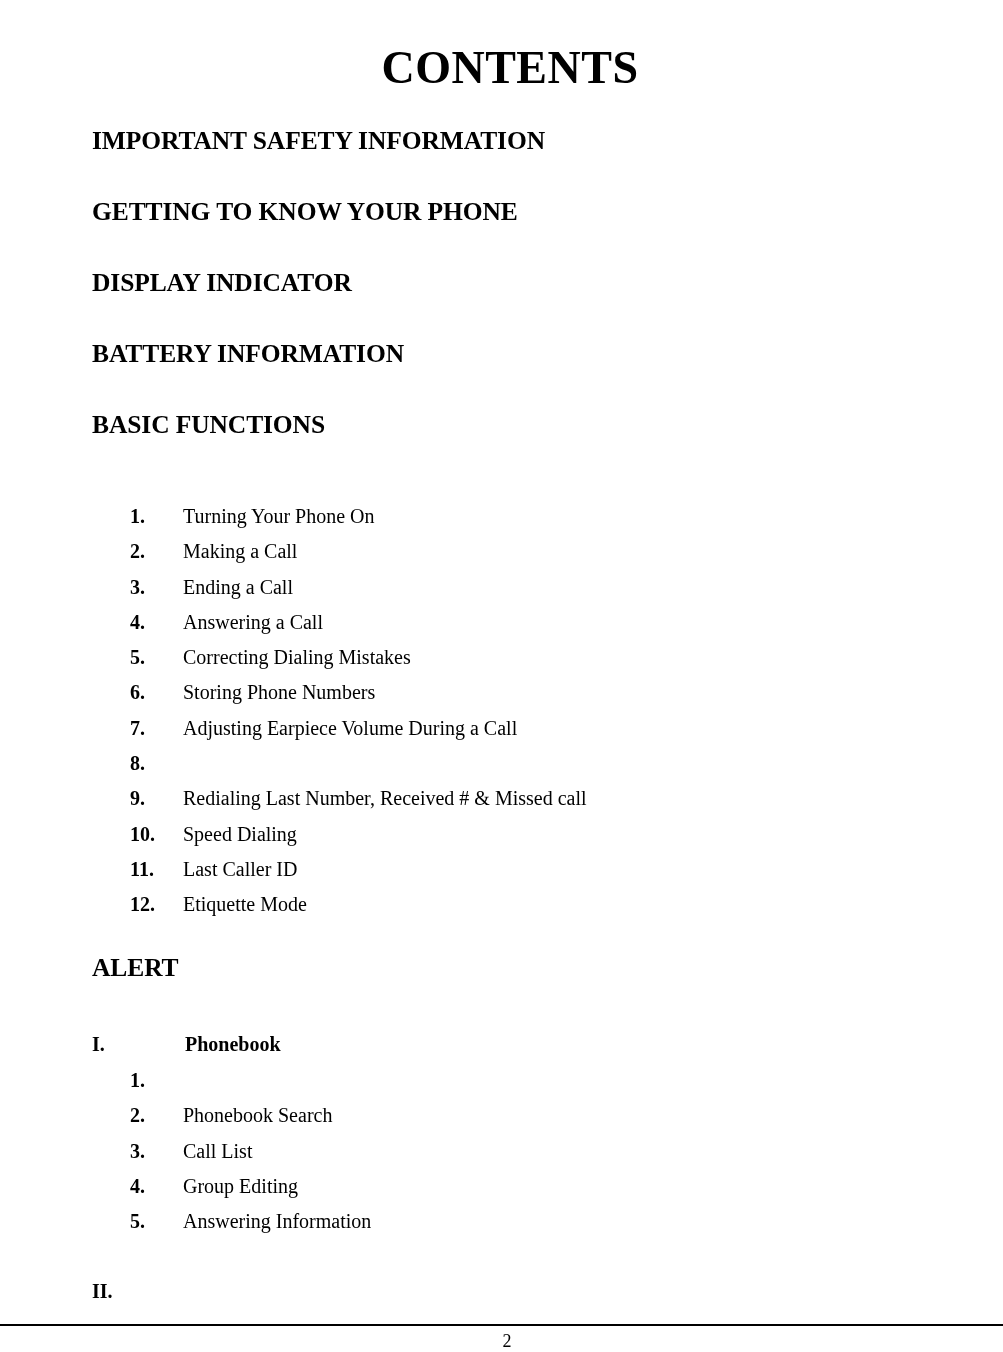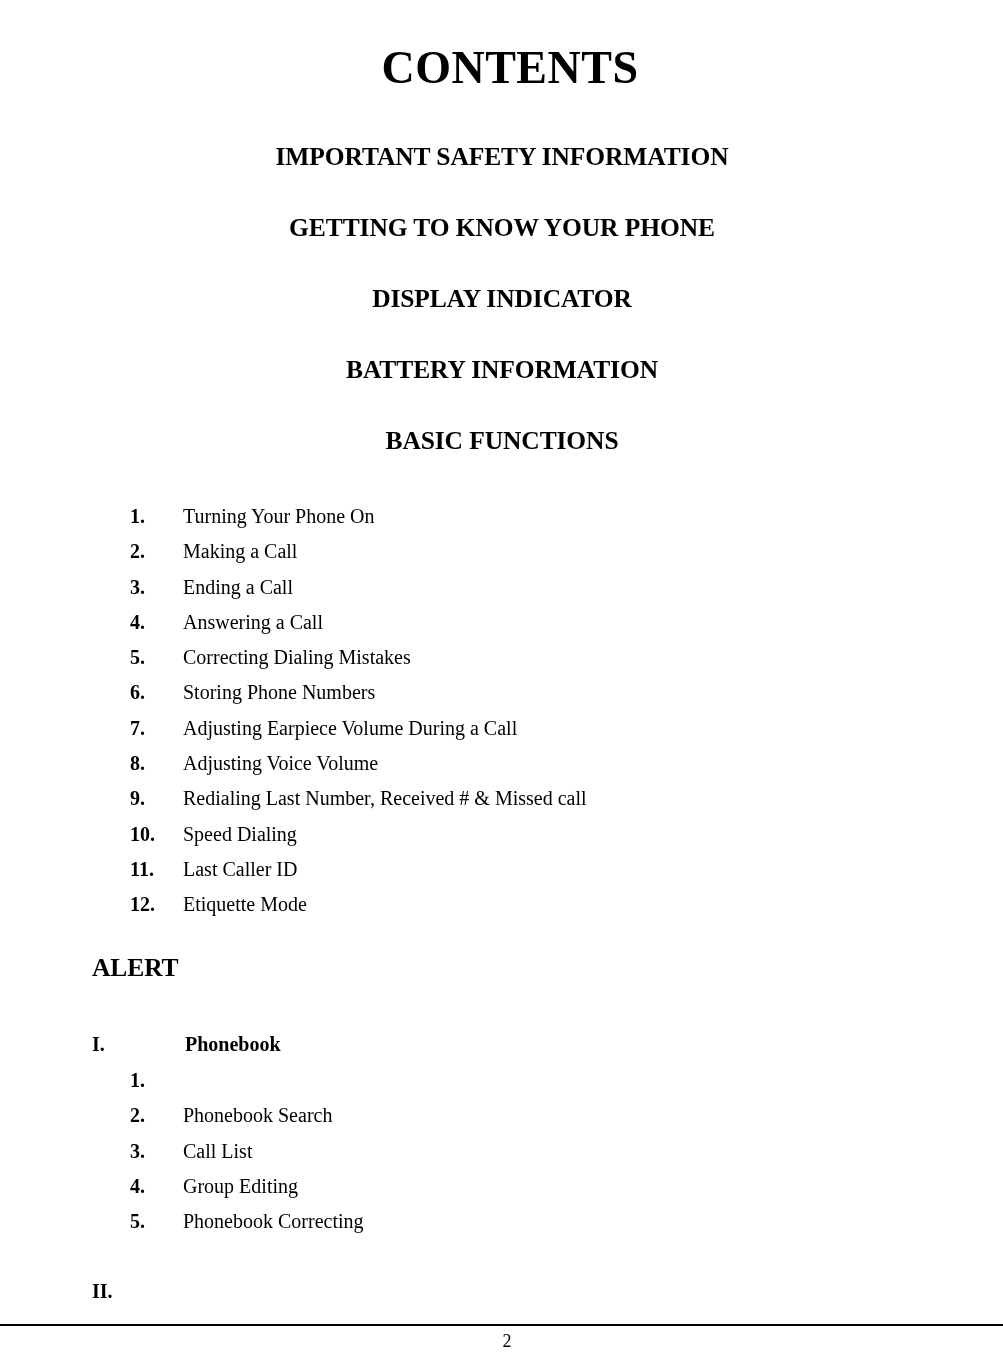--- a/index.html
+++ b/index.html
@@ -32,24 +32,23 @@
     text-align: center;
     font-size: 46px;
     font-weight: bold;
     letter-spacing: 0.5px;
     line-height: 1.05;
   }
 
   
   .headings-block {
     position: absolute;
-    top: 144px;
+    top: 128px;
     left: 92px;
     width: 820px;
-    text-align: center;
   }
   .major-heading {
     font-size: 25.5px;
     font-weight: bold;
     line-height: 1;
     margin-bottom: 45.5px;
     letter-spacing: -0.1px;
     white-space: nowrap;
   }
 
@@ -183,21 +182,20 @@
     <div class="num-item">
       <span class="marker">6.</span>
       <span class="label">Storing Phone Numbers</span>
     </div>
     <div class="num-item">
       <span class="marker">7.</span>
       <span class="label">Adjusting Earpiece Volume During a Call</span>
     </div>
     <div class="num-item">
       <span class="marker">8.</span>
-      <span class="label">Adjusting Voice Volume</span>
     </div>
     <div class="num-item">
       <span class="marker">9.</span>
       <span class="label">Redialing Last Number, Received # &amp; Missed call</span>
     </div>
     <div class="num-item">
       <span class="marker">10.</span>
       <span class="label">Speed Dialing</span>
     </div>
     <div class="num-item">
@@ -228,21 +226,21 @@
     <div class="num-item">
       <span class="marker">3.</span>
       <span class="label">Call List</span>
     </div>
     <div class="num-item">
       <span class="marker">4.</span>
       <span class="label">Group Editing</span>
     </div>
     <div class="num-item">
       <span class="marker">5.</span>
-      <span class="label">Phonebook Correcting</span>
+      <span class="label">Answering Information</span>
     </div>
   </div>
 
   <div class="roman-section" id="roman-ii">
     <span class="marker">II.</span>
   </div>
 
   <div class="footer-rule"></div>
 
   <div class="page-number">2</div>

